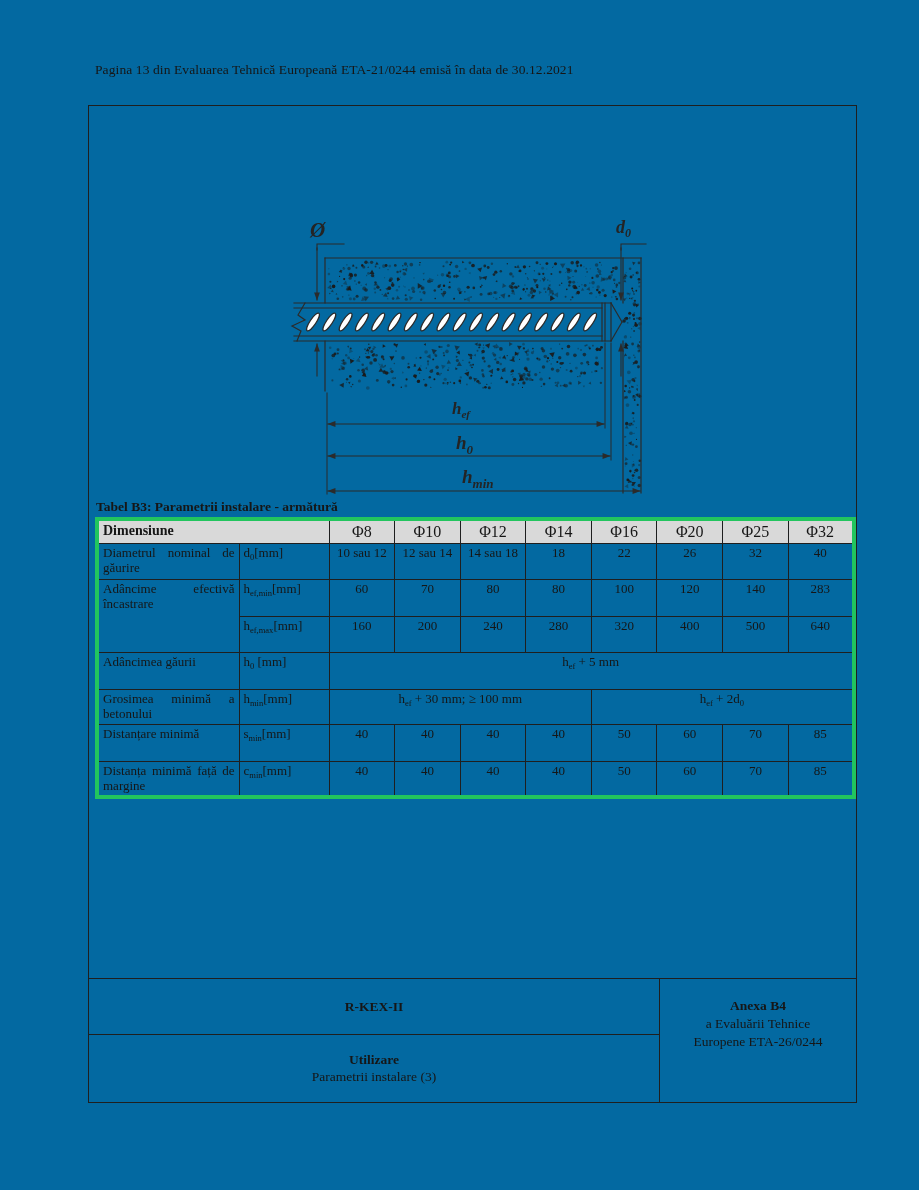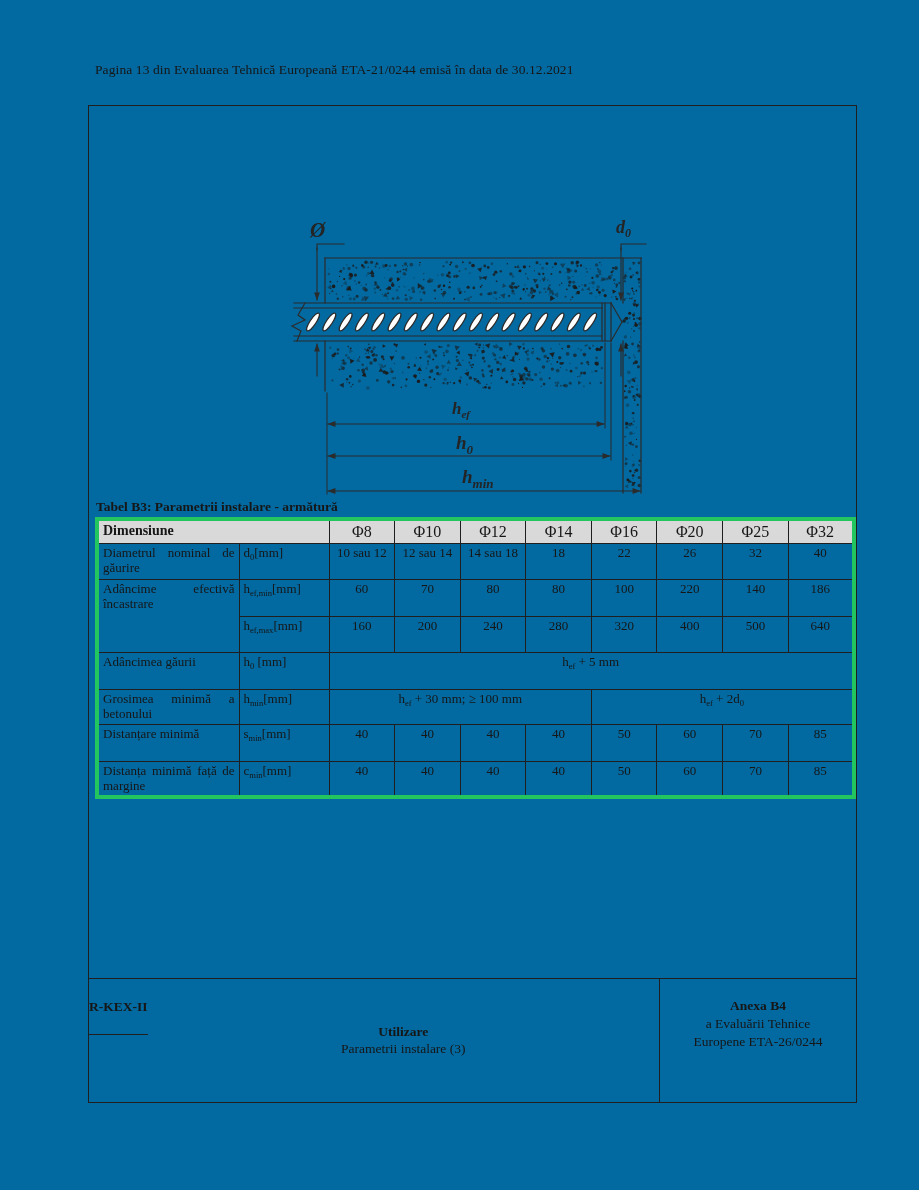--- a/index.html
+++ b/index.html
@@ -15,21 +15,21 @@
   th.dimh{background:#d9d9d9;text-align:left;padding:1px 7px;font-size:14px;font-weight:bold;}
   th.sizeh{background:#d9d9d9;text-align:center;font-size:16px;font-weight:normal;}
   td.lab{text-align:justify;text-align-last:left;padding:2px 7px;margin-left:16px;}
   td.labm{vertical-align:middle;}
   td.sym{padding:2px 6px;}
   td.v{text-align:center;}
   td.wrap{padding:1px 12px;}
   sub{font-size:8.5px;line-height:0;vertical-align:-2.5px;}
   .footer{position:absolute;left:88px;top:978px;width:767px;height:123px;border:1.5px solid #1f1f1f;
         display:flex;font-size:13.5px;}
-  .foot-left{width:570px;border-right:1.4px solid #1f1f1f;display:flex;flex-direction:row;}
+  .foot-left{width:570px;border-right:1.4px solid #1f1f1f;display:flex;flex-direction:column;}
   .foot-left-top{height:55px;border-bottom:1.4px solid #1f1f1f;display:flex;align-items:center;justify-content:center;font-weight:bold;}
   .foot-left-bottom{flex:1;display:flex;flex-direction:column;align-items:center;justify-content:center;gap:1px;}
   .foot-use-title{font-weight:bold;}
   .foot-right{flex:1;text-align:center;padding-top:18px;line-height:1.35;}
   .foot-annex-title{font-weight:bold;}
   .dlabel{font-family:"Liberation Serif", serif;font-style:italic;font-weight:bold;fill:#242424;}
 </style>
 </head>
 <body>
 
@@ -980,23 +980,23 @@
       <td class="v">40</td>
     </tr>
     <tr style="height:37px">
       <td class="lab labm" rowspan="2">Adâncime efectivă încastrare</td>
       <td class="sym"><span>h</span><sub>ef,min</sub><span>[mm]</span></td>
       <td class="v">60</td>
       <td class="v">70</td>
       <td class="v">80</td>
       <td class="v">80</td>
       <td class="v">100</td>
-      <td class="v">220</td>
+      <td class="v">120</td>
       <td class="v">140</td>
-      <td class="v">186</td>
+      <td class="v">283</td>
     </tr>
     <tr style="height:36px">
       <td class="sym"><span>h</span><sub>ef,max</sub><span>[mm]</span></td>
       <td class="v">160</td>
       <td class="v">200</td>
       <td class="v">240</td>
       <td class="v">280</td>
       <td class="v">320</td>
       <td class="v">400</td>
       <td class="v">500</td>

